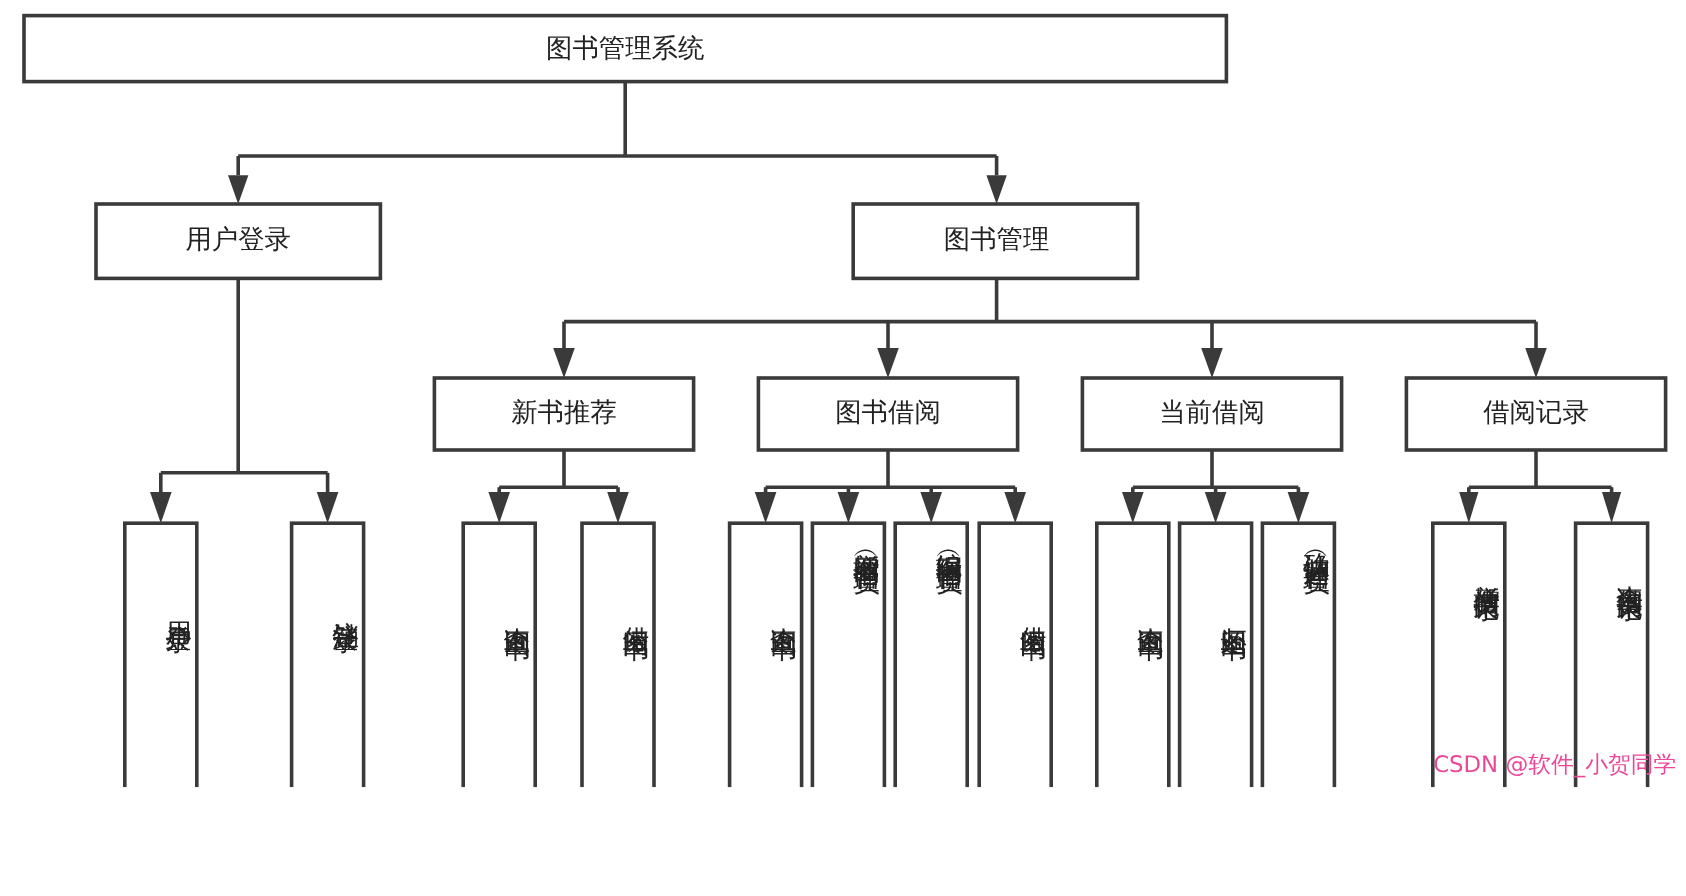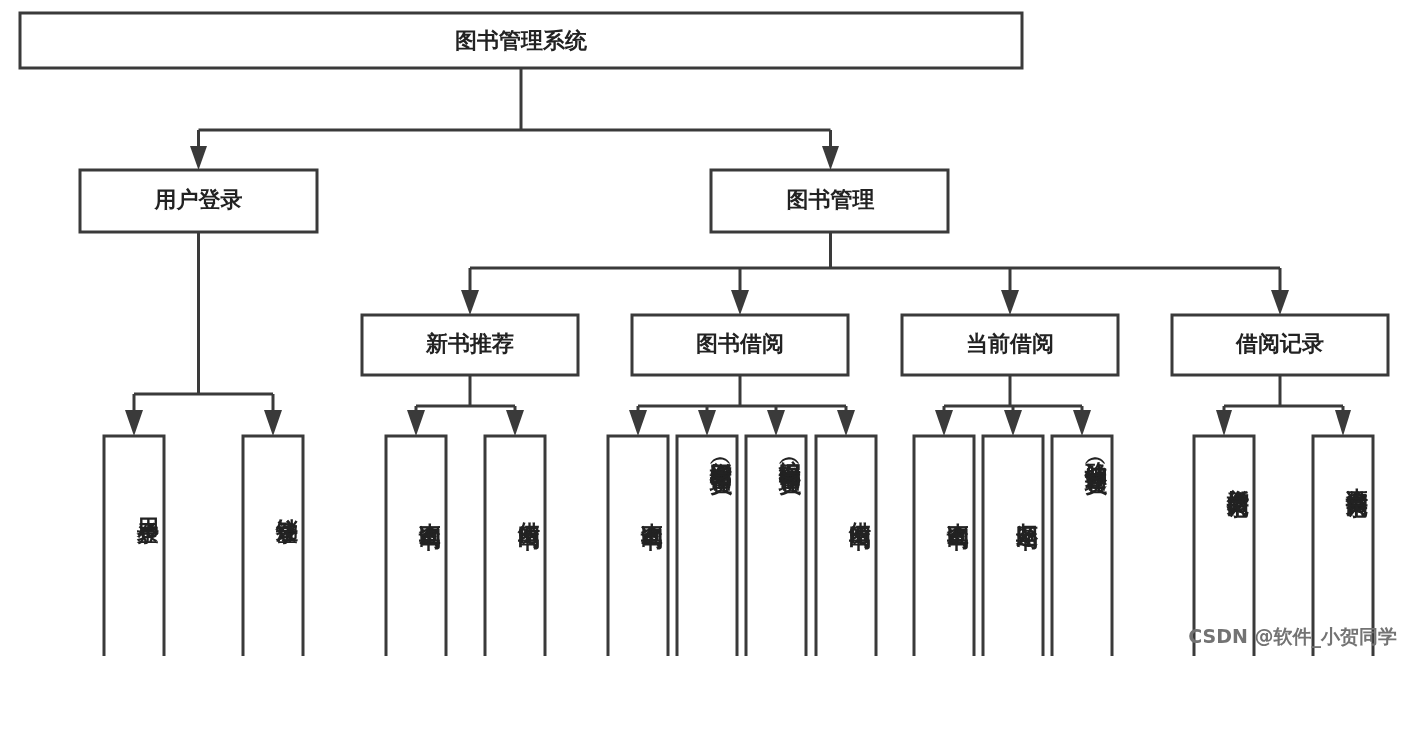--- a/index.html
+++ b/index.html
@@ -10,21 +10,20 @@
   }
   body {
     font-family: "DejaVu Sans", "Liberation Sans", sans-serif;
   }
   #canvas {
     position: relative;
     width: 1405px;
     height: 656px;
     background: #ffffff;
     overflow: hidden;
-    font-weight: bold;
   }
   svg.diagram {
     position: absolute;
     top: 0;
     left: 0;
     width: 1405px;
     height: 747px;
   }
   .node-box {
     fill: #ffffff;
@@ -61,21 +60,21 @@
     text-align: start;
     pointer-events: none;
     user-select: none;
   }
   .watermark {
     position: absolute;
     right: 8px;
     bottom: 6px;
     font-family: "DejaVu Sans", "Liberation Sans", sans-serif;
     font-size: 19px;
-    color: #737373;
+    color: #ec4899;
     white-space: nowrap;
     user-select: none;
   }
 </style>
 </head>
 <body>
 
 <div id="canvas">
 
   <svg class="diagram" viewBox="0 0 1405 747">

